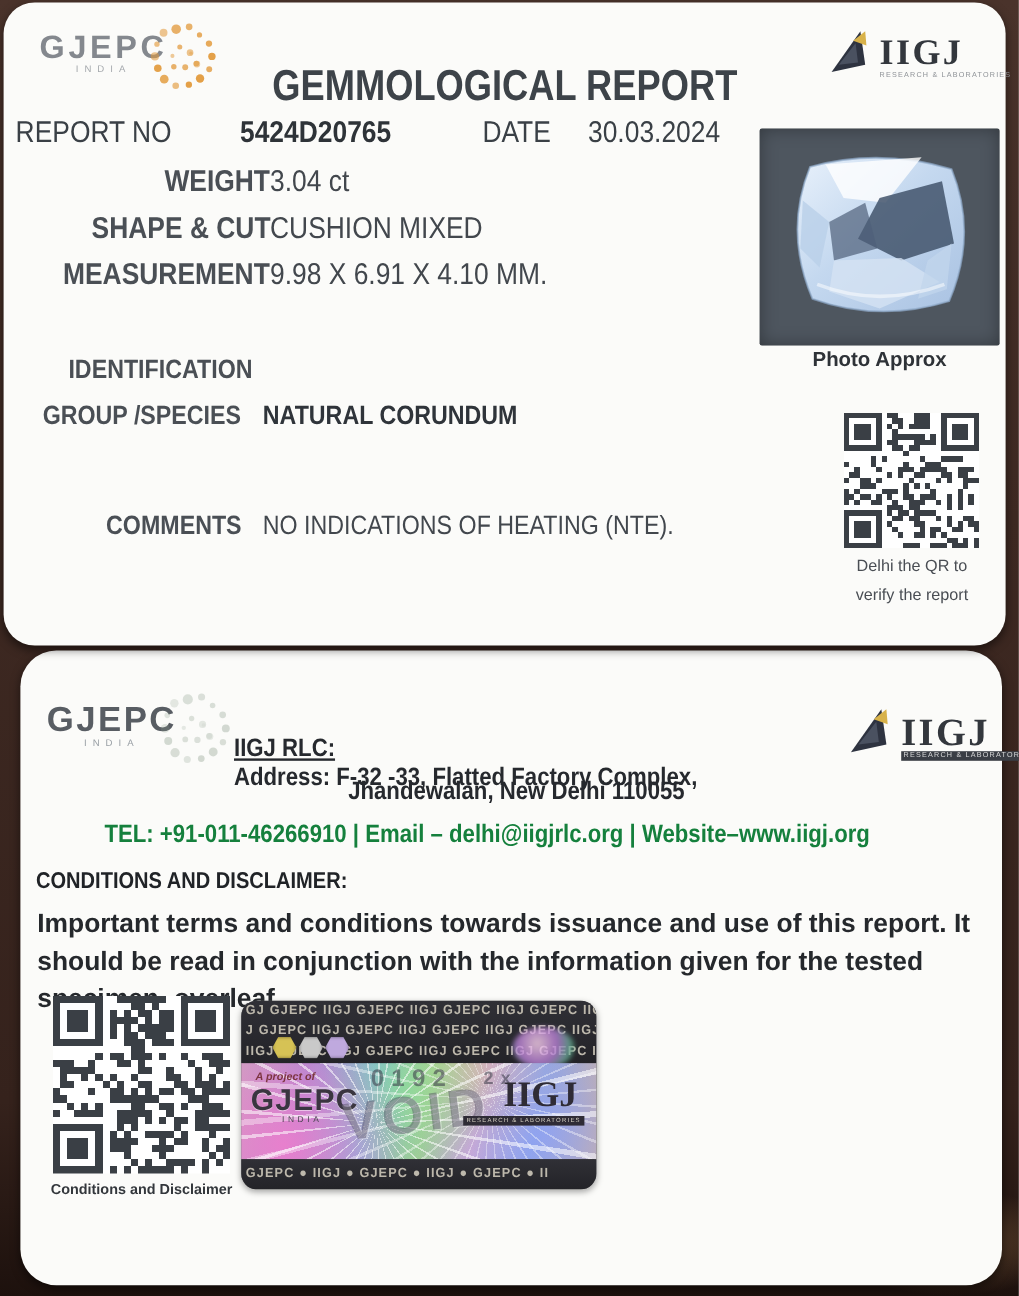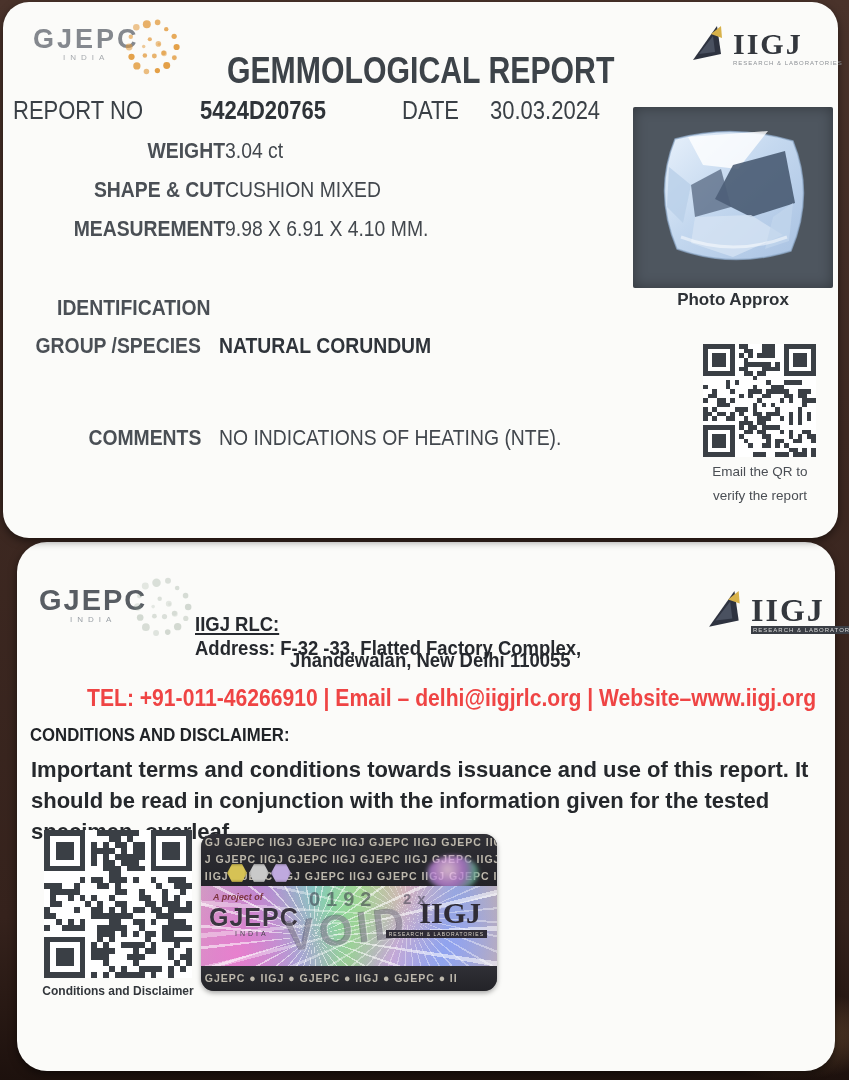--- a/index.html
+++ b/index.html
@@ -15,39 +15,39 @@
   }
   .cond{display:inline-block;transform:scaleX(.88);transform-origin:0 50%;white-space:nowrap;}
   .condC{display:inline-block;transform:scaleX(.84);transform-origin:50% 50%;white-space:nowrap;}
   .condR{display:inline-block;transform:scaleX(.88);transform-origin:100% 50%;white-space:nowrap;}
   
   .gjepc-text{font-size:27px;font-weight:600;letter-spacing:3px;color:#84888e;}
   .gjepc-sub{font-size:8px;letter-spacing:5px;color:#a6aaae;margin-top:-2px;text-align:center;}
   .title{font-size:36px;font-weight:bold;color:#3d4349;letter-spacing:0;}
   .repline{font-size:25px;color:#3a4046;}
   .repline b{color:#2e3338;}
-  .fieldrow{display:flex;margin-bottom:15px;font-size:22px;color:#42474d;line-height:24px;}
+  .fieldrow{display:flex;margin-bottom:15px;font-size:25px;color:#42474d;line-height:24px;}
   .flabel{width:222px;text-align:right;font-weight:600;color:#4a4f55;}
   .fval{}
   .idrow{display:flex;margin-bottom:15px;font-size:22px;color:#42474d;line-height:23px;}
   .idlabel{width:198px;text-align:right;font-weight:600;color:#4a4f55;}
   .idval{margin-left:18px;}
   .bold{font-weight:bold;color:#2f343a;}
   .photo-box{background:#4e565f;border-radius:2px;box-shadow:inset 0 0 14px rgba(0,0,0,.35);}
   .photo-cap{font-size:17px;font-weight:600;color:#2e3237;text-align:center;}
   .qr-cap{font-size:13.5px;color:#4a4e54;text-align:center;line-height:24px;}
   
   .iigj-text{font-family:"Liberation Serif",serif;font-size:30px;font-weight:bold;color:#33373d;letter-spacing:2px;line-height:28px;}
   .iigj-sub{font-size:6px;letter-spacing:1px;color:#8d9196;margin-top:2px;white-space:nowrap;}
   
   .gjepc-text2{font-size:29px;font-weight:bold;letter-spacing:2px;color:#585d63;}
   .addr1{font-size:21px;font-weight:bold;color:#26292e;}
   .addr1 .u{text-decoration:underline;}
   .addr2{font-size:21px;font-weight:bold;color:#26292e;}
-  .contact{font-size:24px;font-weight:bold;color:#ef4444;}
+  .contact{font-size:21px;font-weight:bold;color:#15803d;}
   .disc-h{font-size:19px;font-weight:bold;color:#202327;text-decoration:underline;}
   .disc-p{font-size:22px;font-weight:bold;color:#25282c;line-height:31px;}
   .qr2-cap{font-size:12px;font-weight:bold;color:#33373c;text-align:center;}
   
   .sticker{
     position:absolute;border-radius:13px;overflow:hidden;
     box-shadow:0 2px 5px rgba(0,0,0,.35), inset 0 0 3px rgba(255,255,255,.6);
     background:#2a2a2f;
   }
   .holo-band{position:absolute;left:0;right:0;background:linear-gradient(180deg,#303036,#232328);color:#bdb8ac;
@@ -370,21 +370,21 @@
         <rect x="1" y="1" width="5" height="5" fill="#ffffff"></rect>
         <rect x="2" y="2" width="3" height="3" fill="#3a3f45"></rect>
         <rect x="18" y="0" width="7" height="7" fill="#3a3f45"></rect>
         <rect x="19" y="1" width="5" height="5" fill="#ffffff"></rect>
         <rect x="20" y="2" width="3" height="3" fill="#3a3f45"></rect>
         <rect x="0" y="18" width="7" height="7" fill="#3a3f45"></rect>
         <rect x="1" y="19" width="5" height="5" fill="#ffffff"></rect>
         <rect x="2" y="20" width="3" height="3" fill="#3a3f45"></rect>
       </svg></div>
   <div class="abs qr-cap" style="left:668px;top:458px;width:178px;">
-    <div>Email the QR to</div>
+    <div>Delhi the QR to</div>
     <div>verify the report</div>
   </div>
 </div>
 
 <div class="card" style="left:17px;top:542px;width:818px;height:529px;border-radius:30px;z-index:1;">
 
   <div class="abs" style="left:22px;top:42px;">
     <div class="gjepc-text2">GJEPC</div>
     <div class="gjepc-sub" style="color:#9aa0a6;">INDIA</div>
   </div>

